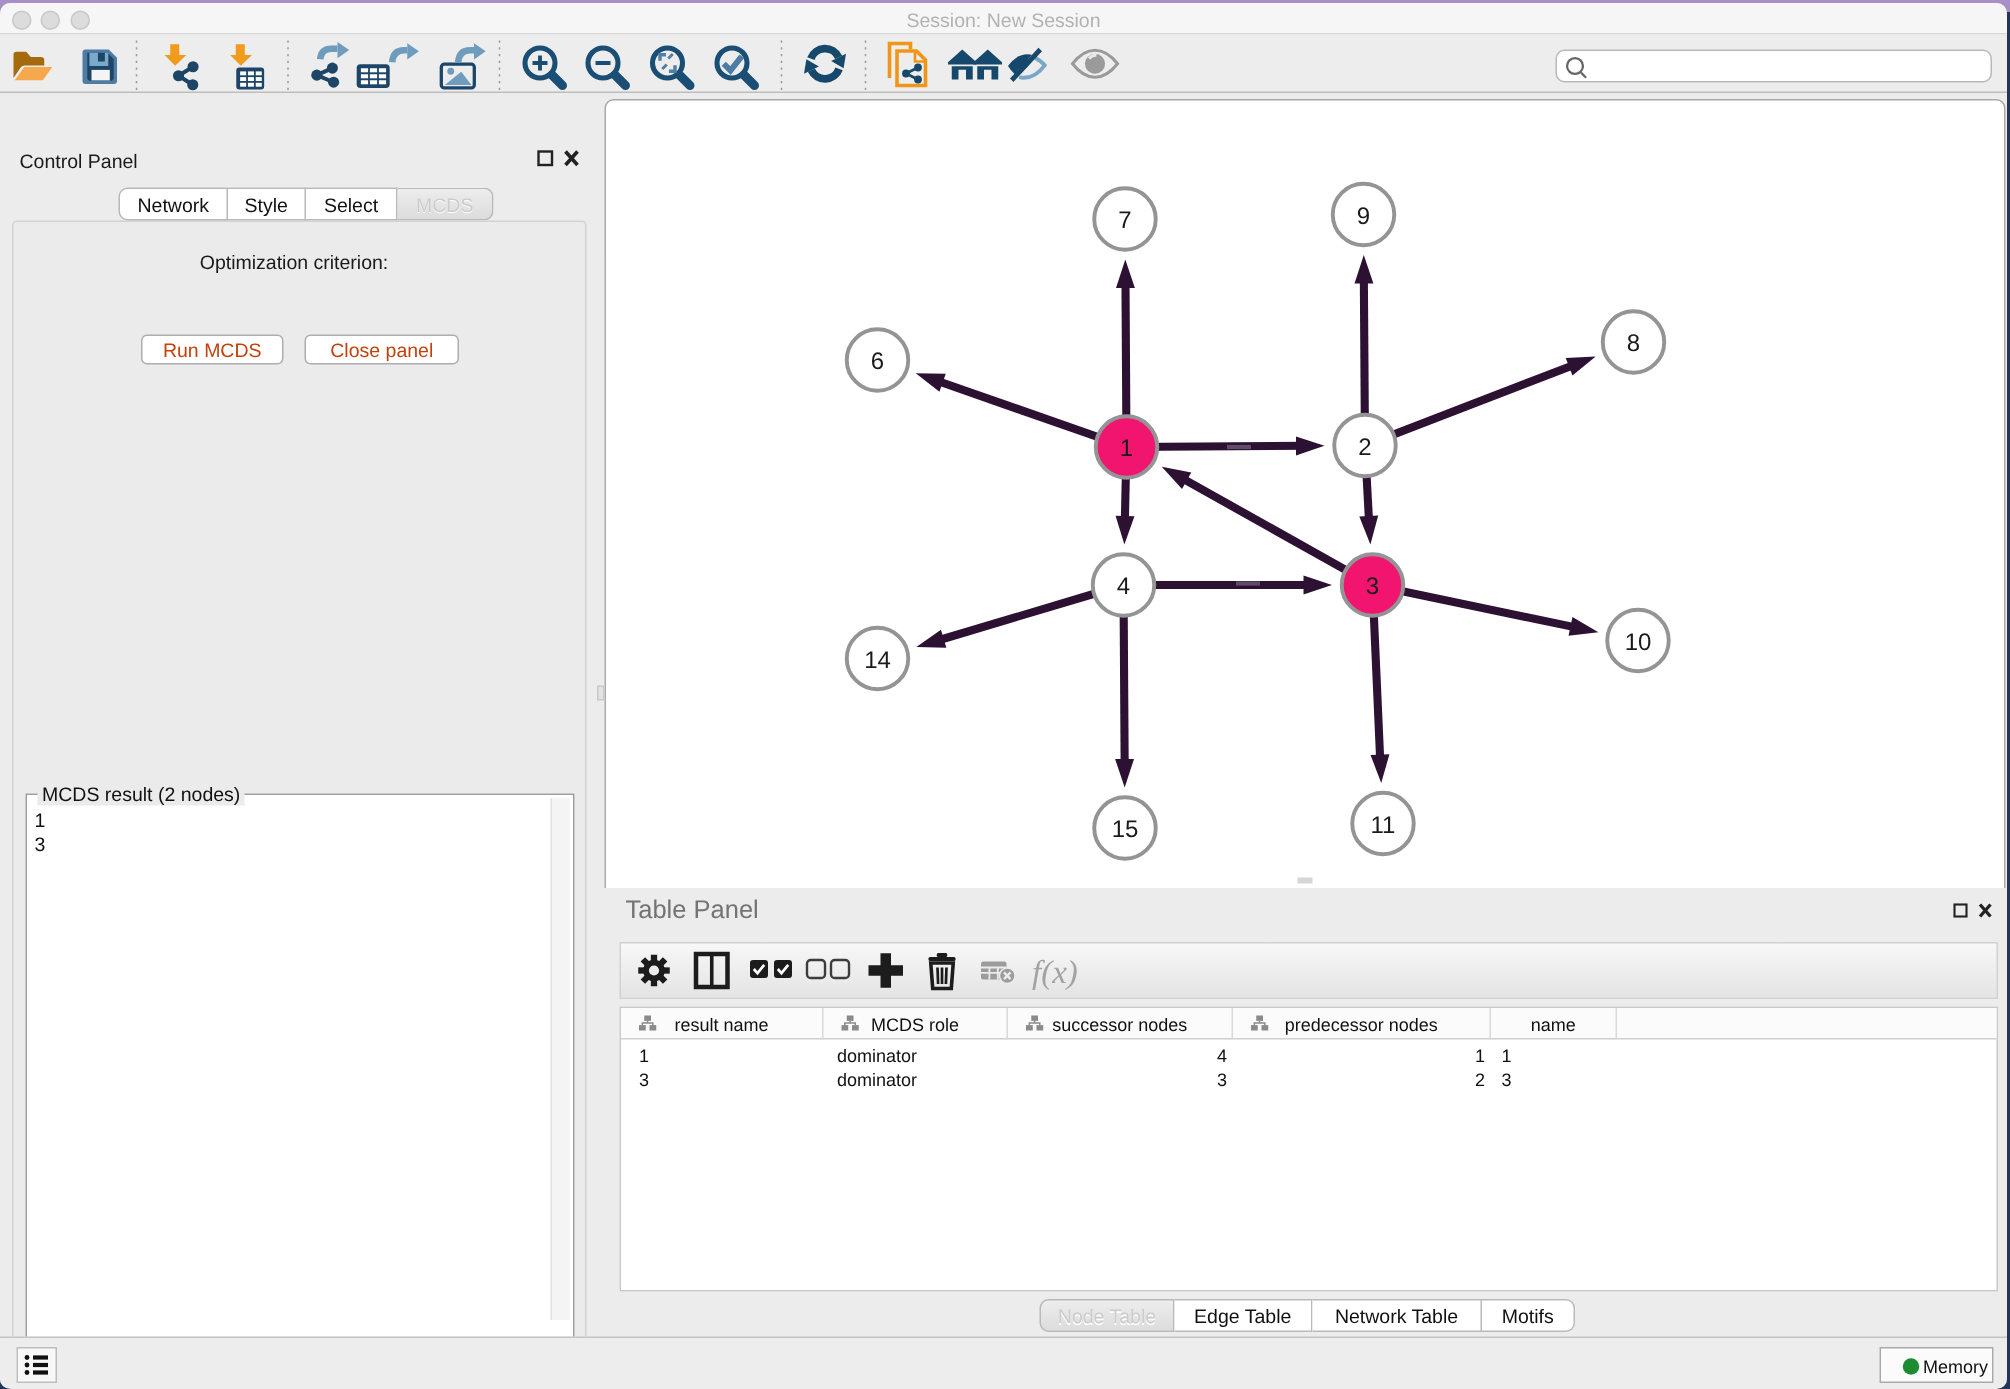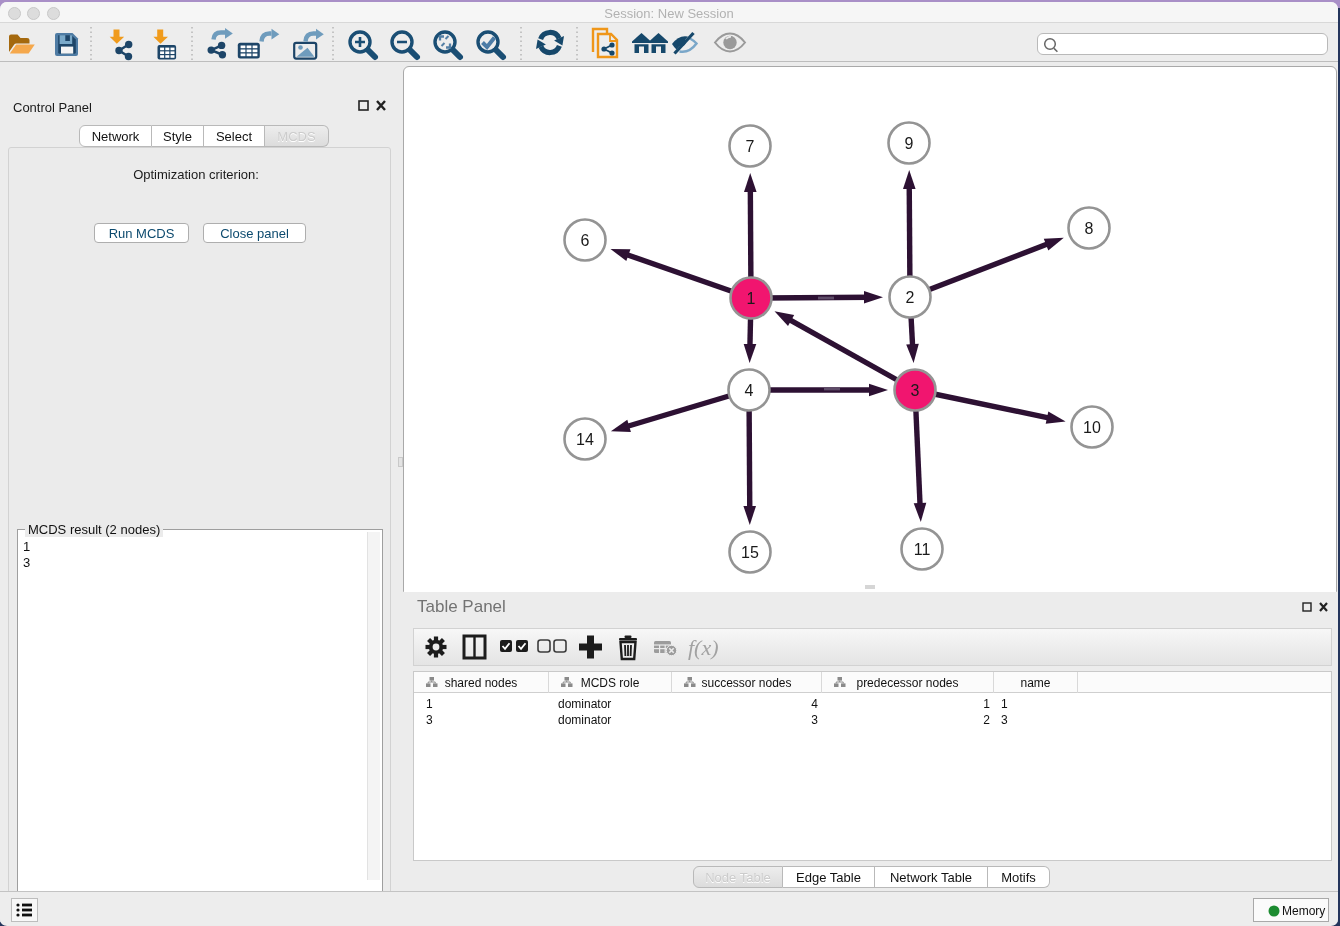--- a/index.html
+++ b/index.html
@@ -18,21 +18,21 @@
 #cp { position:absolute; left:0; top:60px; width:392px; height:830px; background:#ececec;margin-top:30px; }
 #cptitle { position:absolute; left:13px; top:8px; font-size:13px; color:#1a1a1a; }
 #cppane { position:absolute; left:8px; top:55px; width:383px; height:751px; border:1px solid #d2d2d2; background:#ebebeb; border-radius:3px; }
 .tabs { position:absolute; display:flex; }
 .tab { font-size:13px; color:#111; background:#fff; border:1px solid #b9b9b9; border-left:none; text-align:center; padding-top:3px; height:22px; }
 .tab.first { border-left:1px solid #b9b9b9; border-radius:6px 0 0 6px; }
 .tab.last { border-radius:0 6px 6px 0; }
 .tab.seltab { background:linear-gradient(#ededed,#dcdcdc); color:#ccc; text-shadow:0 1px 0 #fff; }
 #optlabel { position:absolute; left:0; top:75px; width:392px; text-align:center; font-size:13px; color:#1a1a1a; }
 #dropdown { position:absolute; left:44px; top:98px; width:312px; height:20px; background:#fff; border:1px solid #aeaeae; border-radius:4px; font-size:13px; color:#111; padding:2px 0 0 13px; }
-.btn { position:absolute; top:131px; height:20px; background:#fff; border:1px solid #aeaeae; border-radius:4px; font-size:13px; color:#0c4a6e; text-align:center; padding-top:2px; }
+.btn { position:absolute; top:131px; height:20px; background:#fff; border:1px solid #aeaeae; border-radius:4px; font-size:13px; color:#c2410c; text-align:center; padding-top:2px; }
 #fieldset { position:absolute; left:17px; top:437px; width:366px; height:367px; border:1px solid #9e9e9e; background:#fff; }
 #legend { position:absolute; left:7px; top:-8px; background:#ebebeb; padding:0 3px; font-size:13px; color:#111; }
 #fstext { position:absolute; left:5px; top:9px; font-size:13px; color:#111; line-height:16px; }
 #fsscroll { position:absolute; right:2px; top:2px; width:13px; height:348px; background:#f4f4f4; border-left:1px solid #e2e2e2; }
 
 #netwin { position:absolute; left:403px; top:64px; width:934px; height:526px; border:1px solid #a9a9a9; border-radius:6px 6px 0 0; background:#fff; }
 #nettitle { position:absolute; left:0; top:0; width:100%; height:21px; background:linear-gradient(#f5f5f5,#dedede); border-bottom:1px solid #ababab; border-radius:6px 6px 0 0; }
 #nettitle span { position:absolute; width:100%; text-align:center; top:3px; font-size:13px; color:#111; letter-spacing:0.5px; }
 .mac { position:absolute; top:4px; width:12px; height:12px; border-radius:50%; }
 #netcanvas { position:absolute; left:0; top:22px; width:932px; height:503px; background:#fff; }
@@ -353,21 +353,21 @@
             </g>
           <circle cx="17.5" cy="10.5" r="5.2" fill="#9c9c9c" stroke="#ececec" stroke-width="1"></circle>
           <path d="M15.3 8.3 L19.7 12.7 M19.7 8.3 L15.3 12.7" stroke="#ececec" stroke-width="1.6"></path>
         </g>
 
         <text x="274" y="26" font-family="Liberation Serif, serif" font-style="italic" font-size="22" fill="#a2a2a2">f(x)</text>
       </svg>
     </div>
     <div id="tbl">
       <div id="tblhead">
-        <div class="th" style="left:0; width:135px;">shared nodes</div>
+        <div class="th" style="left:0; width:135px;">result name</div>
         <div class="th" style="left:135px; width:123px;">MCDS role</div>
         <div class="th" style="left:258px; width:150px;">successor nodes</div>
         <div class="th" style="left:408px; width:172px;">predecessor nodes</div>
         <div class="th" style="left:580px; width:84px;">name</div>
         <svg width="680" height="21" style="position:absolute;left:0;top:0;">
           <g fill="#8a8a8a">
             <g transform="translate(12,5)">
                 <rect x="3.5" y="0" width="4.5" height="3.6"></rect>
                 <rect x="0" y="6.4" width="4.5" height="3.6"></rect>
                 <rect x="7" y="6.4" width="4.5" height="3.6"></rect>

